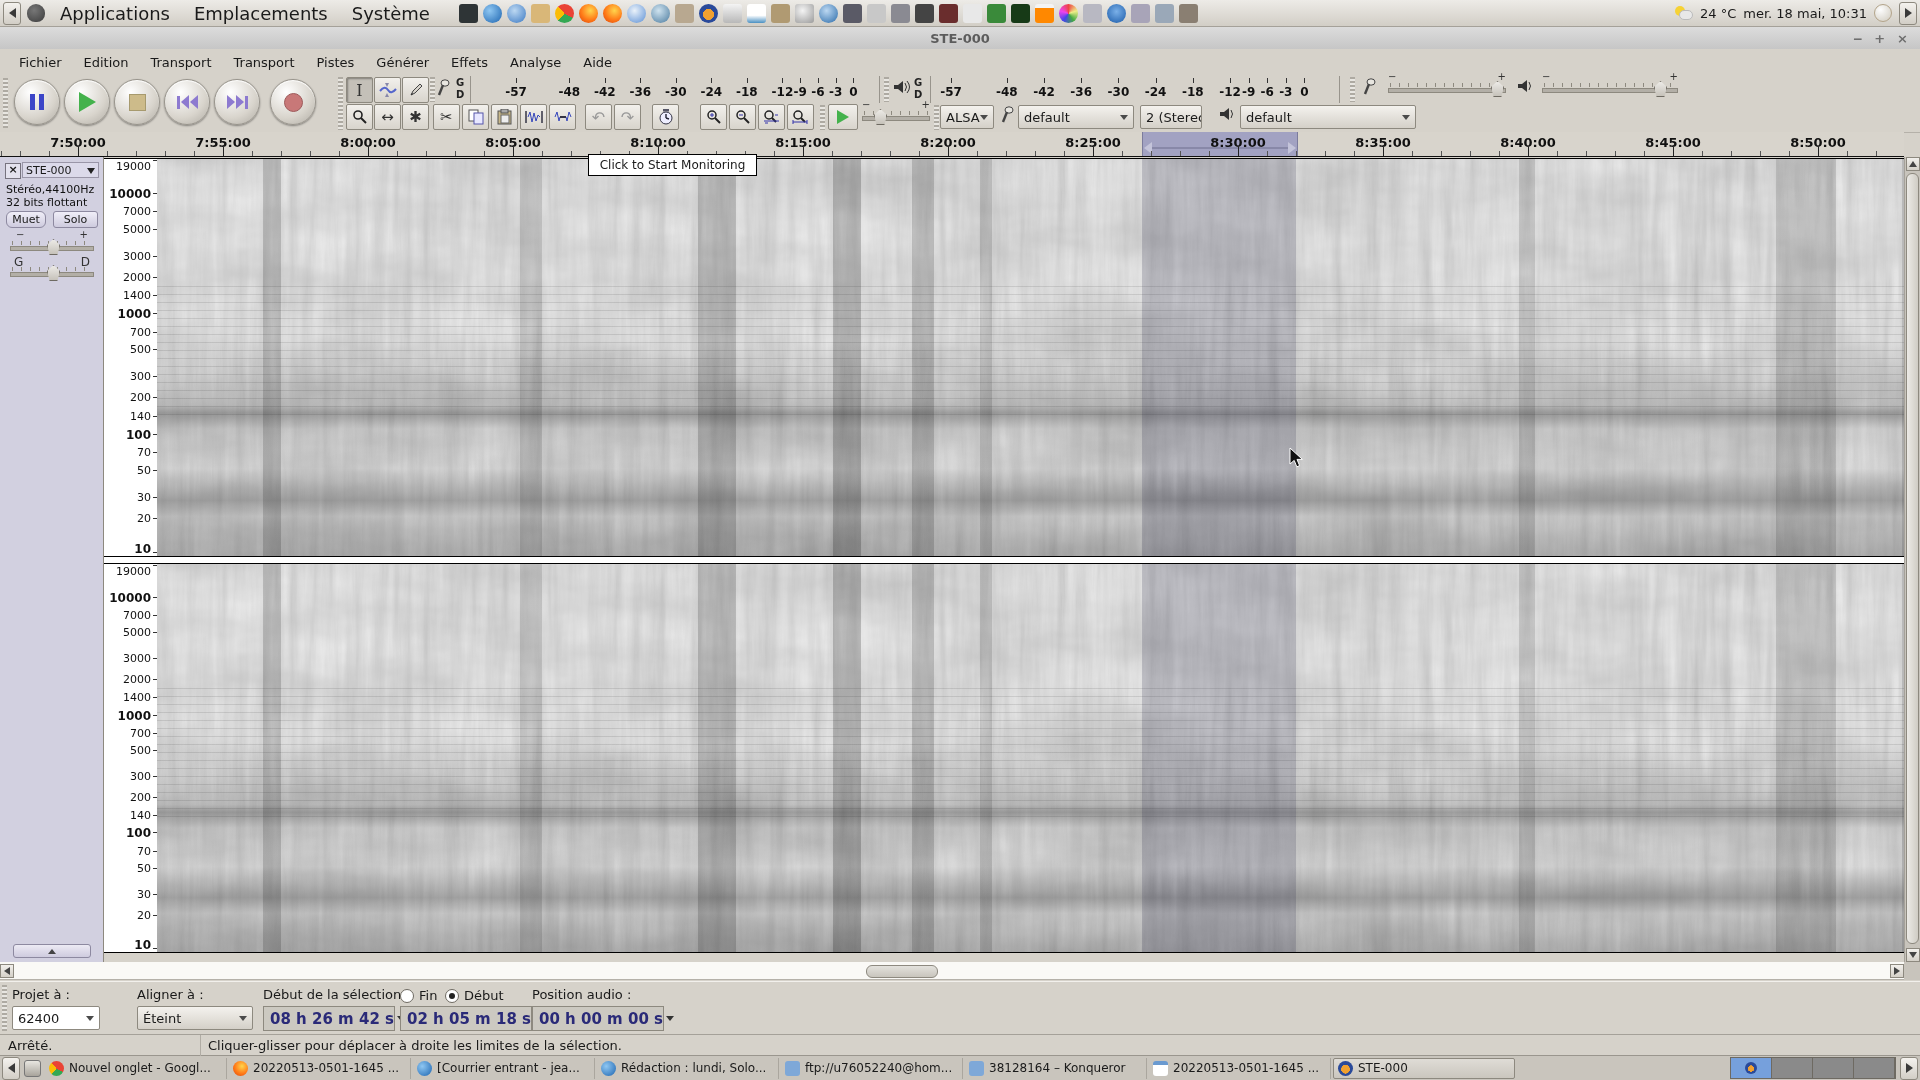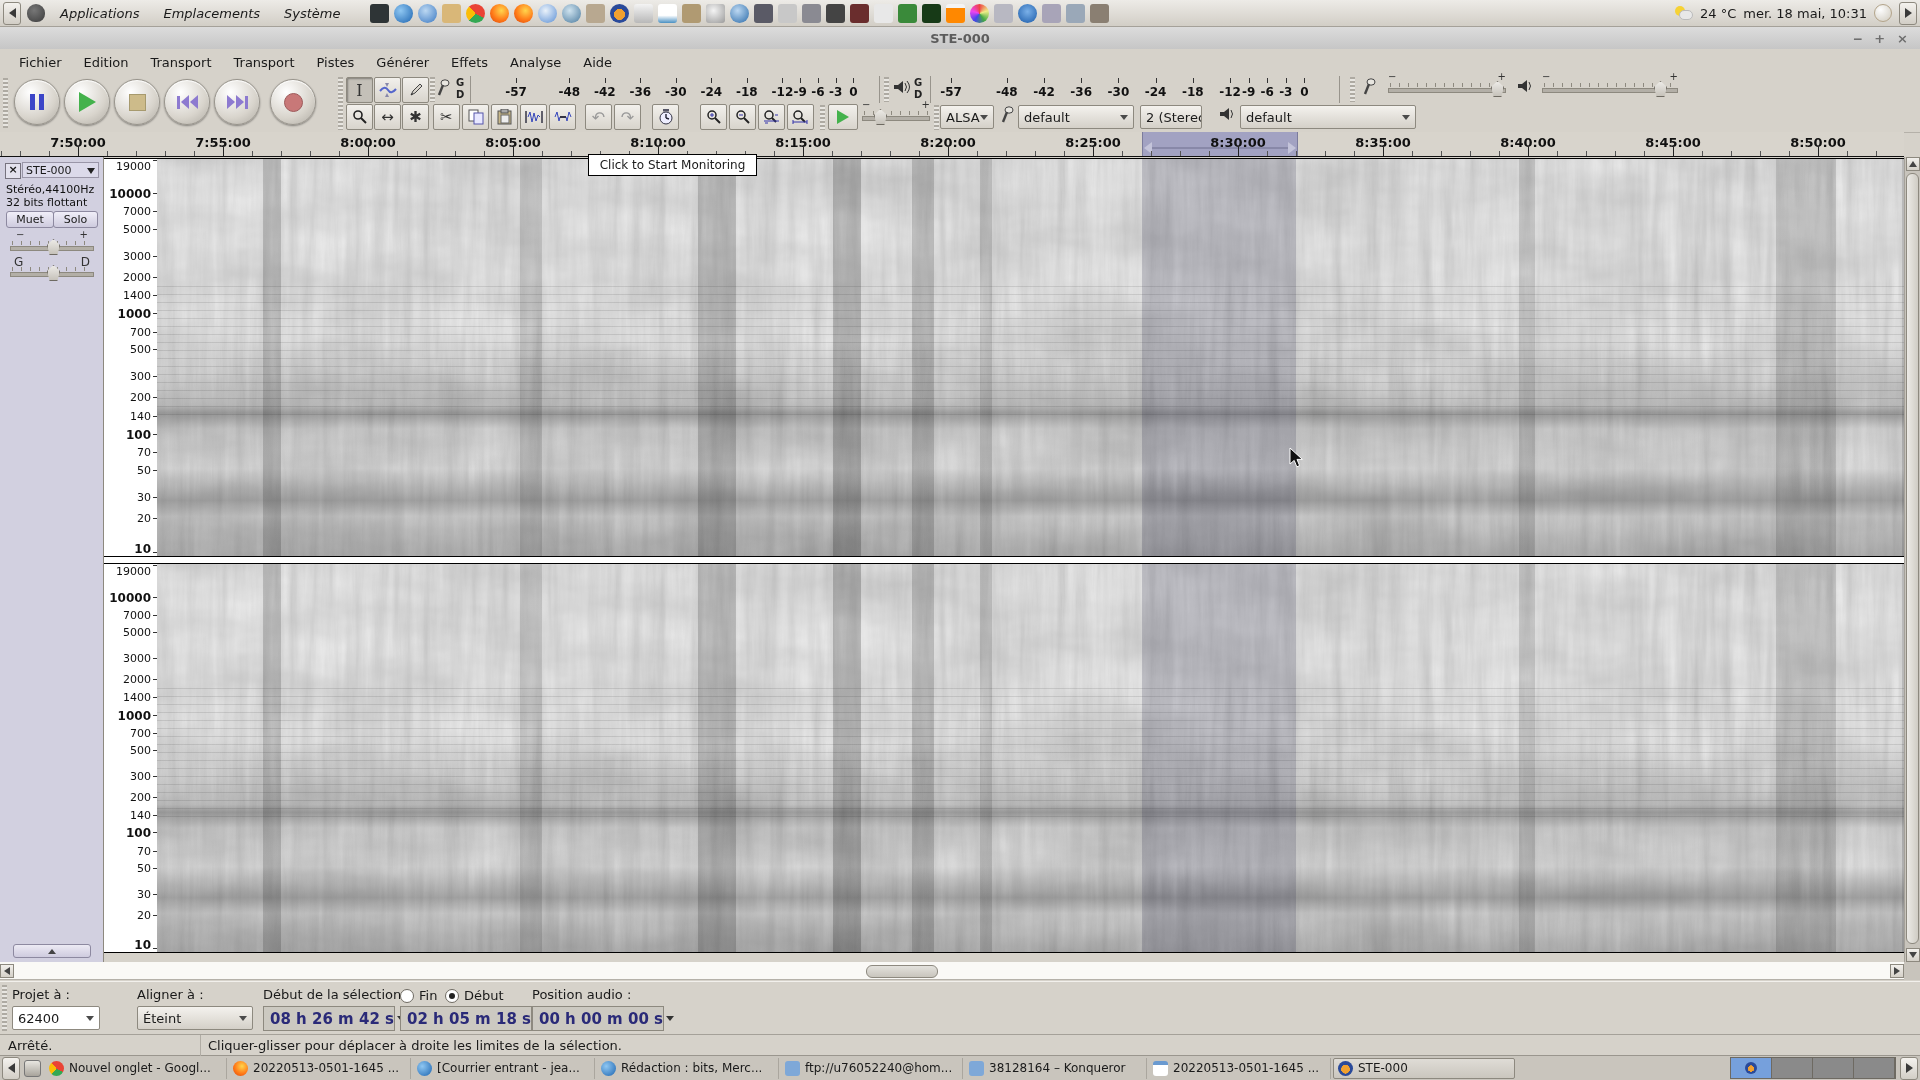--- a/index.html
+++ b/index.html
@@ -7,21 +7,21 @@
        font-family:"DejaVu Sans","Liberation Sans",sans-serif;background:#d6d2ca;color:#1a1a1a;}
   .abs{position:absolute;}
   
   #toppanel{left:0;top:0;width:1920px;height:27px;background:linear-gradient(#edebe7,#d2cec6);
             border-bottom:1px solid #a5a199;display:flex;align-items:center;gap:6px;padding:0 3px;box-sizing:border-box;}
   .panel-edge{width:16px;height:21px;background:linear-gradient(#f4f2ee,#d2cec6);border:1px solid #8d897f;border-radius:3px;
               display:flex;align-items:center;justify-content:center;}
   .arr-l{width:0;height:0;border:5px solid transparent;border-right:7px solid #3a3a3a;border-left:none;}
   .arr-r{width:0;height:0;border:5px solid transparent;border-left:7px solid #3a3a3a;border-right:none;}
   .foot{width:18px;height:18px;border-radius:50% 50% 45% 45%;background:radial-gradient(circle at 40% 35%,#777,#3c3c3c);}
-  .pmenu{font-size:13px;padding:3px 9px;cursor:default;font-style:italic;}
+  .pmenu{font-size:18px;padding:3px 9px;cursor:default;}
   .licon{width:19px;height:19px;border-radius:3px;flex:0 0 auto;}
   #clockbox{margin-left:auto;display:flex;align-items:center;gap:7px;font-size:13px;}
   .wicon{width:18px;height:14px;position:relative;}
   .wicon .sun{position:absolute;left:0;top:0;width:10px;height:10px;border-radius:50%;background:#f6d235;}
   .wicon .cloud{position:absolute;right:0;bottom:0;width:12px;height:8px;border-radius:6px;background:#e8e8e8;border:1px solid #bbb;}
   .face{width:16px;height:16px;border-radius:50%;background:radial-gradient(circle at 35% 30%,#fdfdfd,#cfcabe);border:1px solid #b3a48a;}
   
   #titlebar{left:0;top:27px;width:1920px;height:22px;background:linear-gradient(#dcdcdc,#c6c6c6);
             border-bottom:1px solid #a8a8a8;display:flex;align-items:center;justify-content:center;}
   #titlebar .title{font-size:13px;font-weight:bold;color:#5c5c5c;}
@@ -523,21 +523,21 @@
   </div>
 
 <div class="abs" id="tpanel">
   <div class="tp-close">×</div>
   <div class="tp-title">
       <span>STE-000</span>
       <span class="ca"></span>
     </div>
   <div class="tp-line" style="top:26px;">Stéréo,44100Hz</div>
   <div class="tp-line" style="top:39px;">32 bits flottant</div>
-  <div class="tp-btn" style="left:6px;width:48px;">Muet</div>
+  <div class="tp-btn" style="left:6px;width:40px;border-radius:6px;">Muet</div>
   <div class="tp-btn" style="left:53px;width:45px;">Solo</div>
   <div class="slider" style="left:10px;top:80px;width:84px;">
     <span class="mm" style="left:6px;">−</span>
       <span class="mm" style="right:6px;">+</span>
     <span class="dots"></span>
       <span class="trk"></span>
       <span class="thumb" style="left:37px;"></span>
   </div>
   <div class="slider" style="left:10px;top:106px;width:84px;">
     <span class="mm" style="left:4px;font-size:12px;">G</span>
@@ -745,21 +745,21 @@
       <span class="tbtnw">
         <span class="tic" style="background: radial-gradient(circle at 60% 35%, rgb(255, 213, 77), rgb(255, 122, 24) 55%, rgb(217, 66, 11)); border-radius: 50%;"></span>
         <span>20220513-0501-1645 ...</span>
       </span>
       <span class="tbtnw">
         <span class="tic" style="background: radial-gradient(circle at 35% 35%, rgb(143, 199, 242), rgb(28, 100, 176)); border-radius: 50%;"></span>
         <span>[Courrier entrant - jea...</span>
       </span>
       <span class="tbtnw">
         <span class="tic" style="background: radial-gradient(circle at 35% 35%, rgb(143, 199, 242), rgb(28, 100, 176)); border-radius: 50%;"></span>
-        <span>Rédaction : bits, Merc...</span>
+        <span>Rédaction : lundi, Solo...</span>
       </span>
       <span class="tbtnw">
         <span class="tic" style="background: rgb(126, 168, 216);"></span>
         <span>ftp://u76052240@hom...</span>
       </span>
       <span class="tbtnw">
         <span class="tic" style="background: rgb(126, 168, 216);"></span>
         <span>38128164 – Konqueror</span>
       </span>
       <span class="tbtnw">

